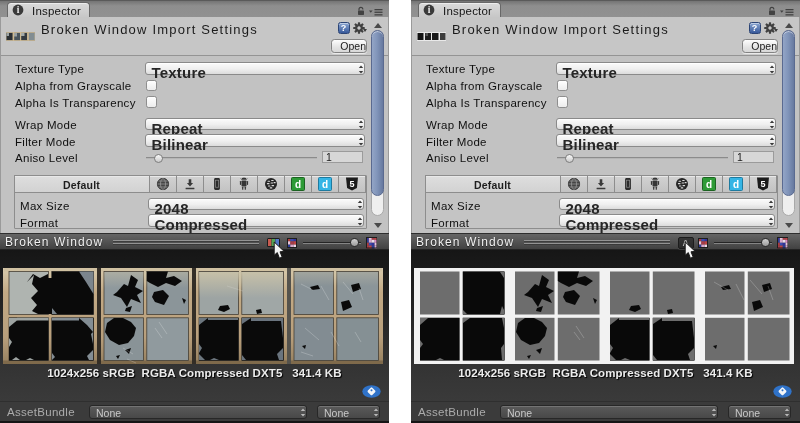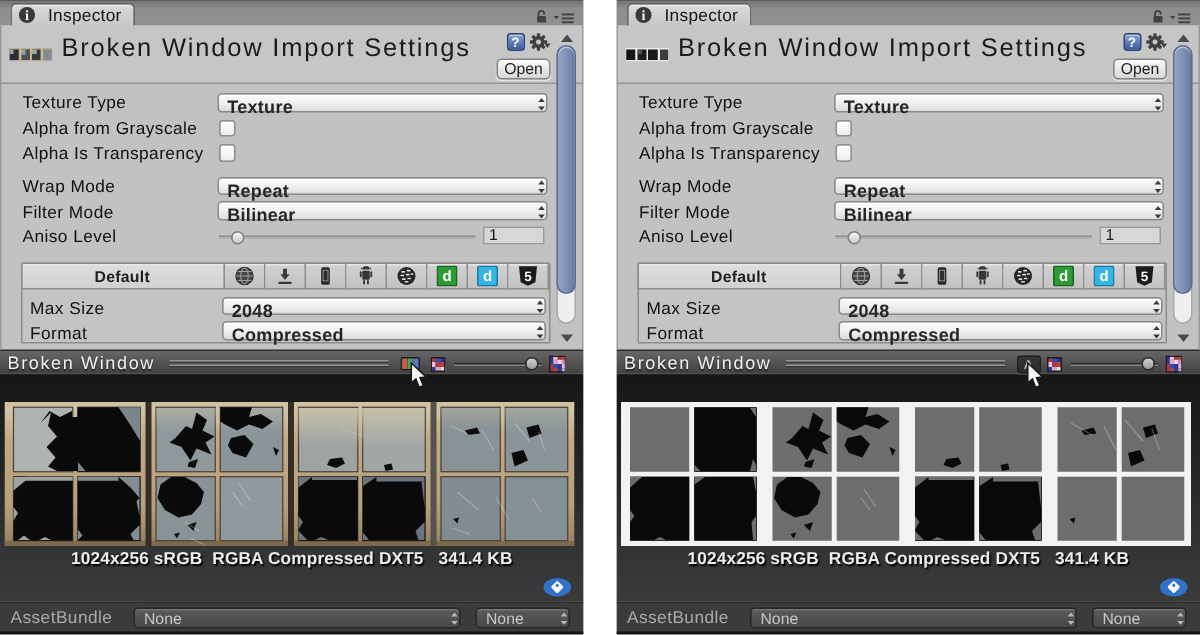--- a/index.html
+++ b/index.html
@@ -4,28 +4,28 @@
 html,body{width:800px;height:423px;background:#fff;font-family:"Liberation Sans",sans-serif;overflow:hidden;-webkit-font-smoothing:antialiased}
 .panel{position:absolute;top:0;width:389px;height:423px;background:#c2c2c2;overflow:hidden}
 .panel *{position:absolute}
 
 .tabbar{left:0;top:0;width:389px;height:17px;background:linear-gradient(#747474,#8e8e8e 30%,#919191);border-top:1px solid #5a5a5a}
 .tab{left:7px;top:1px;width:83px;height:16px;background:linear-gradient(#dadada,#c6c6c6);border:1px solid #686868;border-bottom:none;border-radius:4px 4px 0 0;box-shadow:inset 0 1px 0 #ededed}
 .info{left:4px;top:1px}
 .tabtxt{left:24px;top:1.5px;font-size:11.5px;color:#141414;white-space:nowrap;letter-spacing:0.2px}
 
 .hdr{left:0;top:17px;width:389px;height:39px;background:#c6c6c6;border-bottom:1px solid #949494}
-.title{left:41px;top:5px;font-size:17px;color:#1b1b1b;white-space:nowrap;letter-spacing:1.2px}
+.title{left:41px;top:5px;font-size:13px;color:#1b1b1b;white-space:nowrap;letter-spacing:1.2px}
 .help{left:337.5px;top:4.5px;width:12px;height:12px;border-radius:2.5px;background:linear-gradient(#8ba6d2,#37599b);border:1px solid #2c4576;color:#fff;font-size:9px;font-weight:bold;text-align:center;line-height:11px;box-shadow:inset 0 1px 0 rgba(255,255,255,.45)}
 .gearv{left:363px;top:12px;width:0;height:0;border-left:2.6px solid transparent;border-right:2.6px solid transparent;border-top:3.4px solid #3c3c3c}
-.openbtn{left:331px;top:21.5px;width:36px;height:14px;border:1px solid #838383;border-radius:3.5px;background:linear-gradient(#fdfdfd,#e4e4e4 60%,#d8d8d8);font-size:10.5px;color:#1c1c1c;text-align:center;line-height:13px;box-shadow:0 1px 1px rgba(255,255,255,.7)}
+.openbtn{left:331px;top:21.5px;width:36px;height:14px;border:1px solid #838383;border-radius:3.5px;background:linear-gradient(#fdfdfd,#e4e4e4 60%,#d8d8d8);font-size:10.5px;color:#1c1c1c;text-align:right;line-height:13px;box-shadow:0 1px 1px rgba(255,255,255,.7)}
 
 .lbl{font-size:11.5px;color:#101010;white-space:nowrap;letter-spacing:0.3px}
 .dd{background:linear-gradient(#fbfbfb,#efefef 55%,#dcdcdc);border:1px solid #8a8a8a;border-radius:3px;box-shadow:inset 0 1px 0 #fff}
-.dd span{position:absolute;left:6px;top:1.2px;font-size:12px;font-weight:bold;color:#262626;white-space:nowrap;letter-spacing:0.2px}
+.dd span{position:absolute;left:6px;top:1.2px;font-size:15px;font-weight:bold;color:#262626;white-space:nowrap;letter-spacing:0.2px}
 .dd i{position:absolute;right:6px;top:1.7px}
 .cb{width:11.5px;height:11.5px;background:linear-gradient(#ffffff,#ececec);border:1px solid #8e8e8e;border-radius:2.5px}
 .sltrack{height:2px;background:#8b8b8b;border-bottom:1px solid #b5b5b5}
 .slthumb{width:9px;height:9px;border-radius:50%;background:linear-gradient(#fafafa,#c9c9c9);border:1px solid #7d7d7d}
 .numf{background:#d7d7d7;border:1px solid #9b9b9b;font-size:10.5px;color:#191919;padding-left:3px;line-height:11px}
 
 .pbox{left:13.5px;top:175px;width:353.5px;height:54px;border:1px solid #8d8d8d;background:#c4c4c4;border-radius:1px}
 .ptabs{left:-1px;top:-1px;width:310px;height:18px}
 .ptab{top:0;height:18px;background:linear-gradient(#d2d2d2,#c2c2c2);border:1px solid #8d8d8d;border-left:none;box-shadow:inset 0 1px 0 #e8e8e8}
 .ptab.sel{border-left:1px solid #8d8d8d;background:linear-gradient(#dedede,#d2d2d2)}

